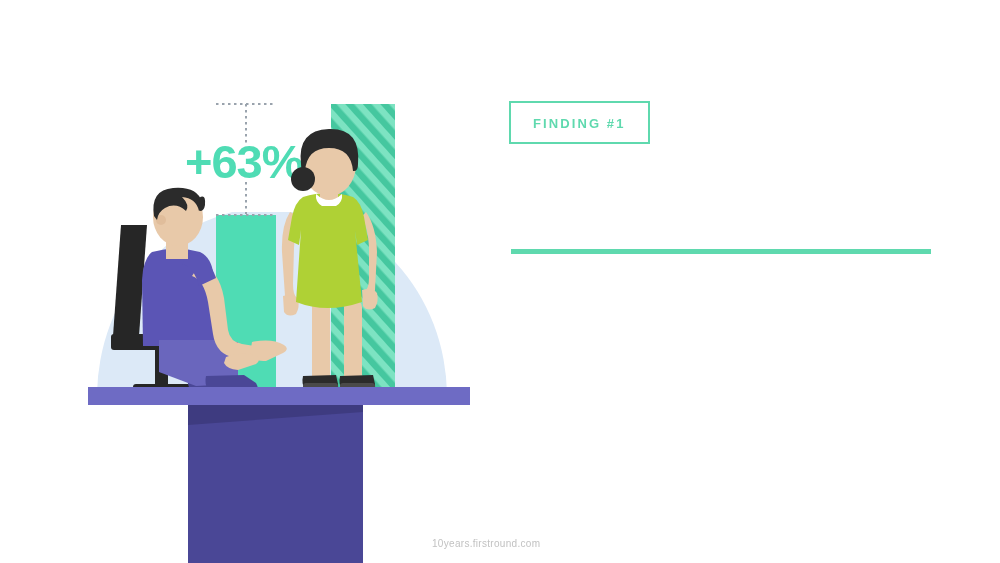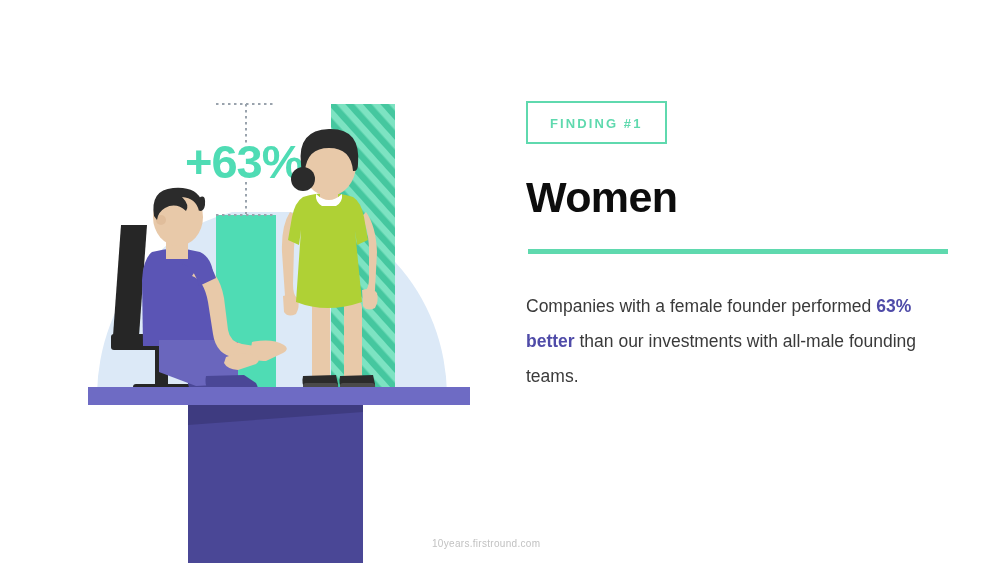--- a/index.html
+++ b/index.html
@@ -8,21 +8,21 @@
     font-family:"Liberation Sans", sans-serif;
     overflow:hidden;position:relative;
   }
   .slide{position:absolute;inset:0;}
 
   
   .illus{position:absolute;left:0;top:12px;width:500px;height:563px;}
   .illus svg{display:block;}
 
   
-  .content{position:absolute;left:526px;top:0;width:440px;height:563px;}
+  .content{position:absolute;left:509px;top:0;width:440px;height:563px;text-align:right;}
 
   .badge{
     position:absolute;left:0;top:101px;
     box-sizing:border-box;
     border:2px solid #5FD9AE;
     padding:11px 22px 10px 22px;
     display:inline-block;
   }
   .badge-label{
     font-size:13px;font-weight:bold;letter-spacing:2.1px;
@@ -169,23 +169,21 @@
     </svg>
   </div>
 
   <div class="content">
 
     <div class="badge">
       <span class="badge-label">FINDING #1</span>
     </div>
 
     <h1 class="headline">
-      <span class="l1">Women</span>
     </h1>
 
     <div class="divider"></div>
 
-    <p class="body-copy"><span>Companies with a female founder performed </span><span class="hl">63% better</span><span> than our investments with all-male founding teams.</span></p>
   </div>
 
   <div class="footer">10years.firstround.com</div>
 
 </div>
 
 </body></html>

